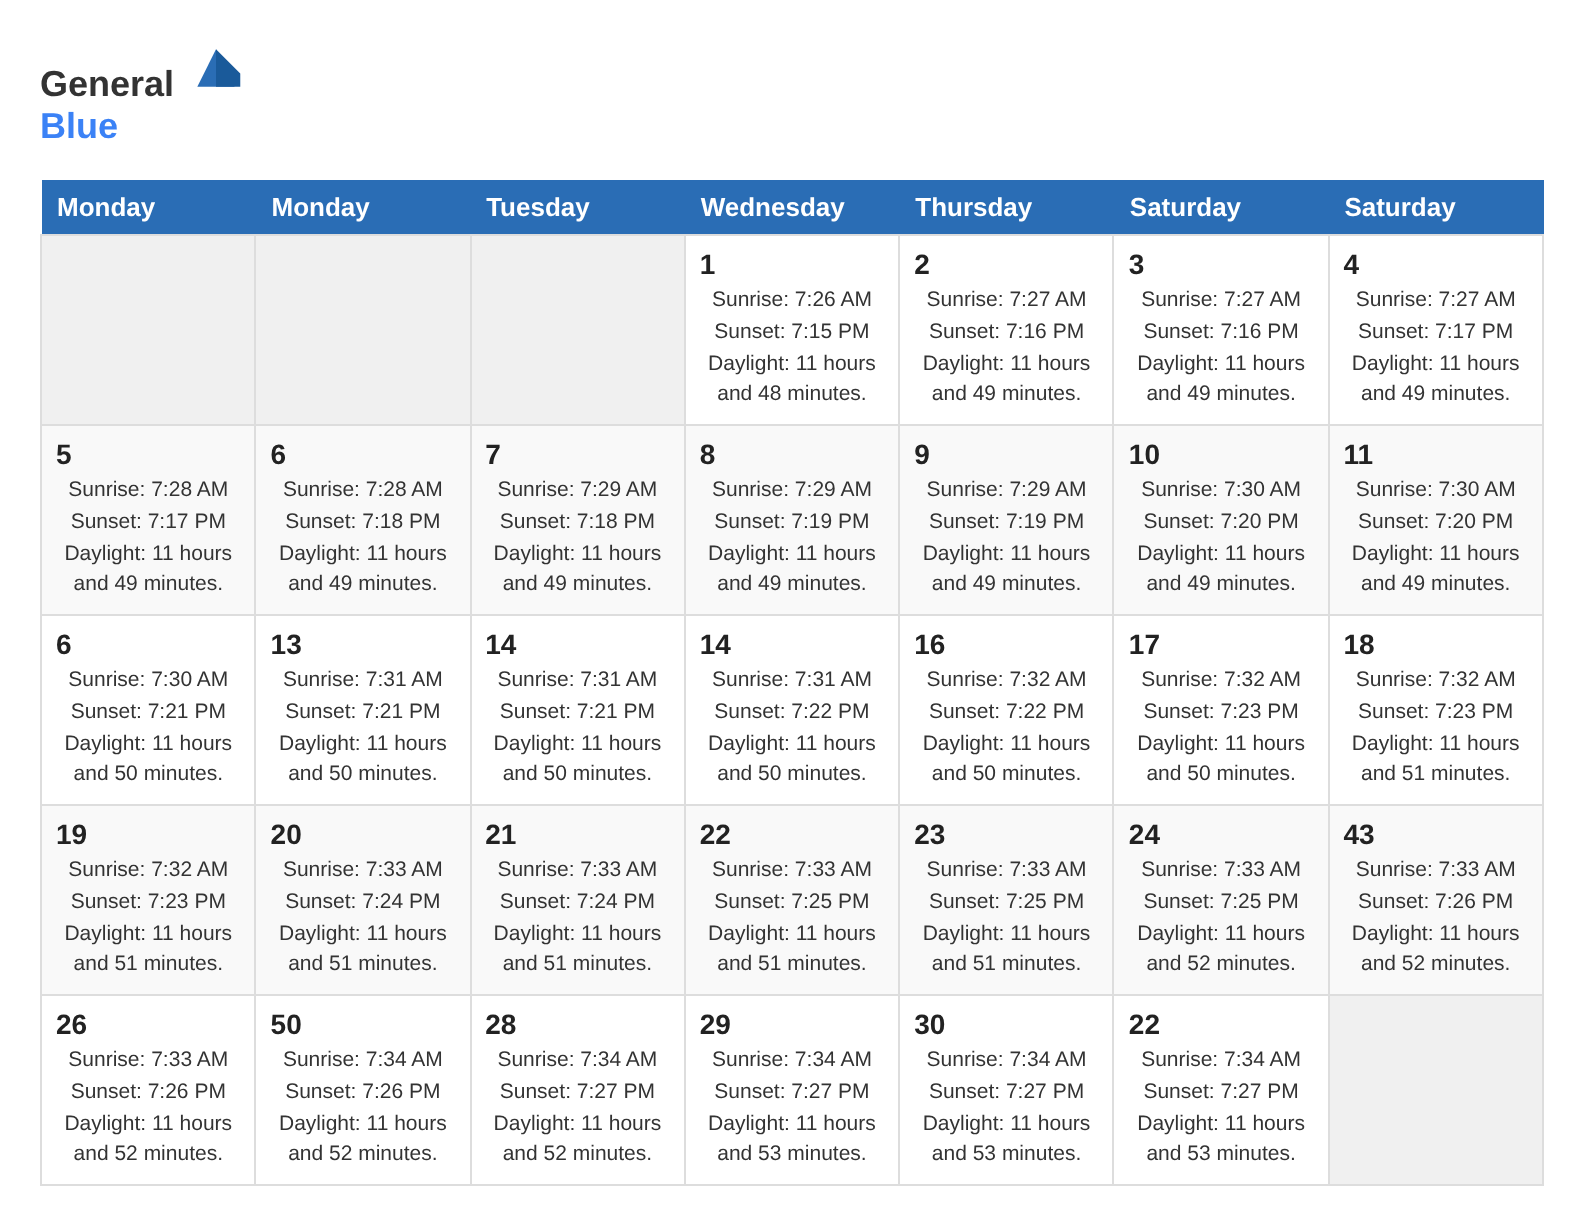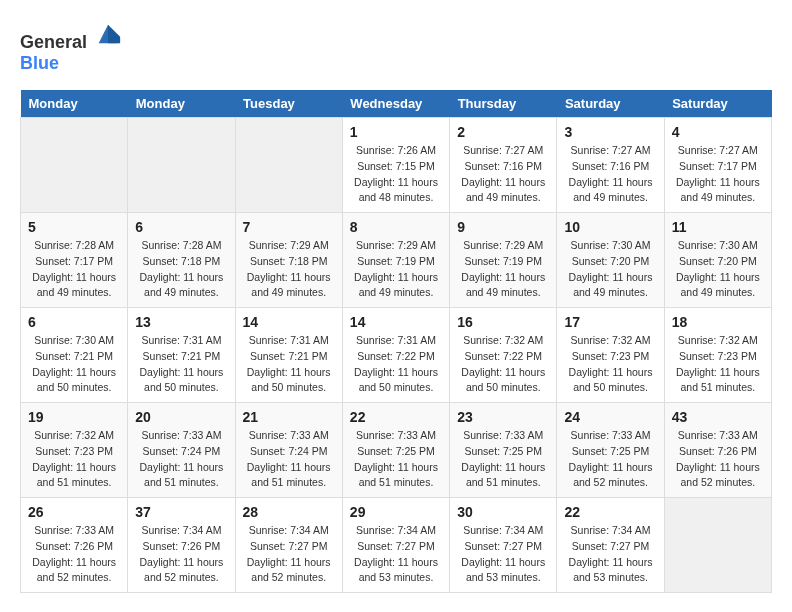--- a/index.html
+++ b/index.html
@@ -230,21 +230,21 @@
           <span class="day-number">43</span>
           <div class="day-info">Sunrise: 7:33 AM<br>Sunset: 7:26 PM<br>Daylight: 11 hours<br>and 52 minutes.</div>
         </td>
       </tr>
       <tr>
         <td>
           <span class="day-number">26</span>
           <div class="day-info">Sunrise: 7:33 AM<br>Sunset: 7:26 PM<br>Daylight: 11 hours<br>and 52 minutes.</div>
         </td>
         <td>
-          <span class="day-number">37</span>
+          <span class="day-number">50</span>
           <div class="day-info">Sunrise: 7:34 AM<br>Sunset: 7:26 PM<br>Daylight: 11 hours<br>and 52 minutes.</div>
         </td>
         <td>
           <span class="day-number">28</span>
           <div class="day-info">Sunrise: 7:34 AM<br>Sunset: 7:27 PM<br>Daylight: 11 hours<br>and 52 minutes.</div>
         </td>
         <td>
           <span class="day-number">29</span>
           <div class="day-info">Sunrise: 7:34 AM<br>Sunset: 7:27 PM<br>Daylight: 11 hours<br>and 53 minutes.</div>
         </td>

